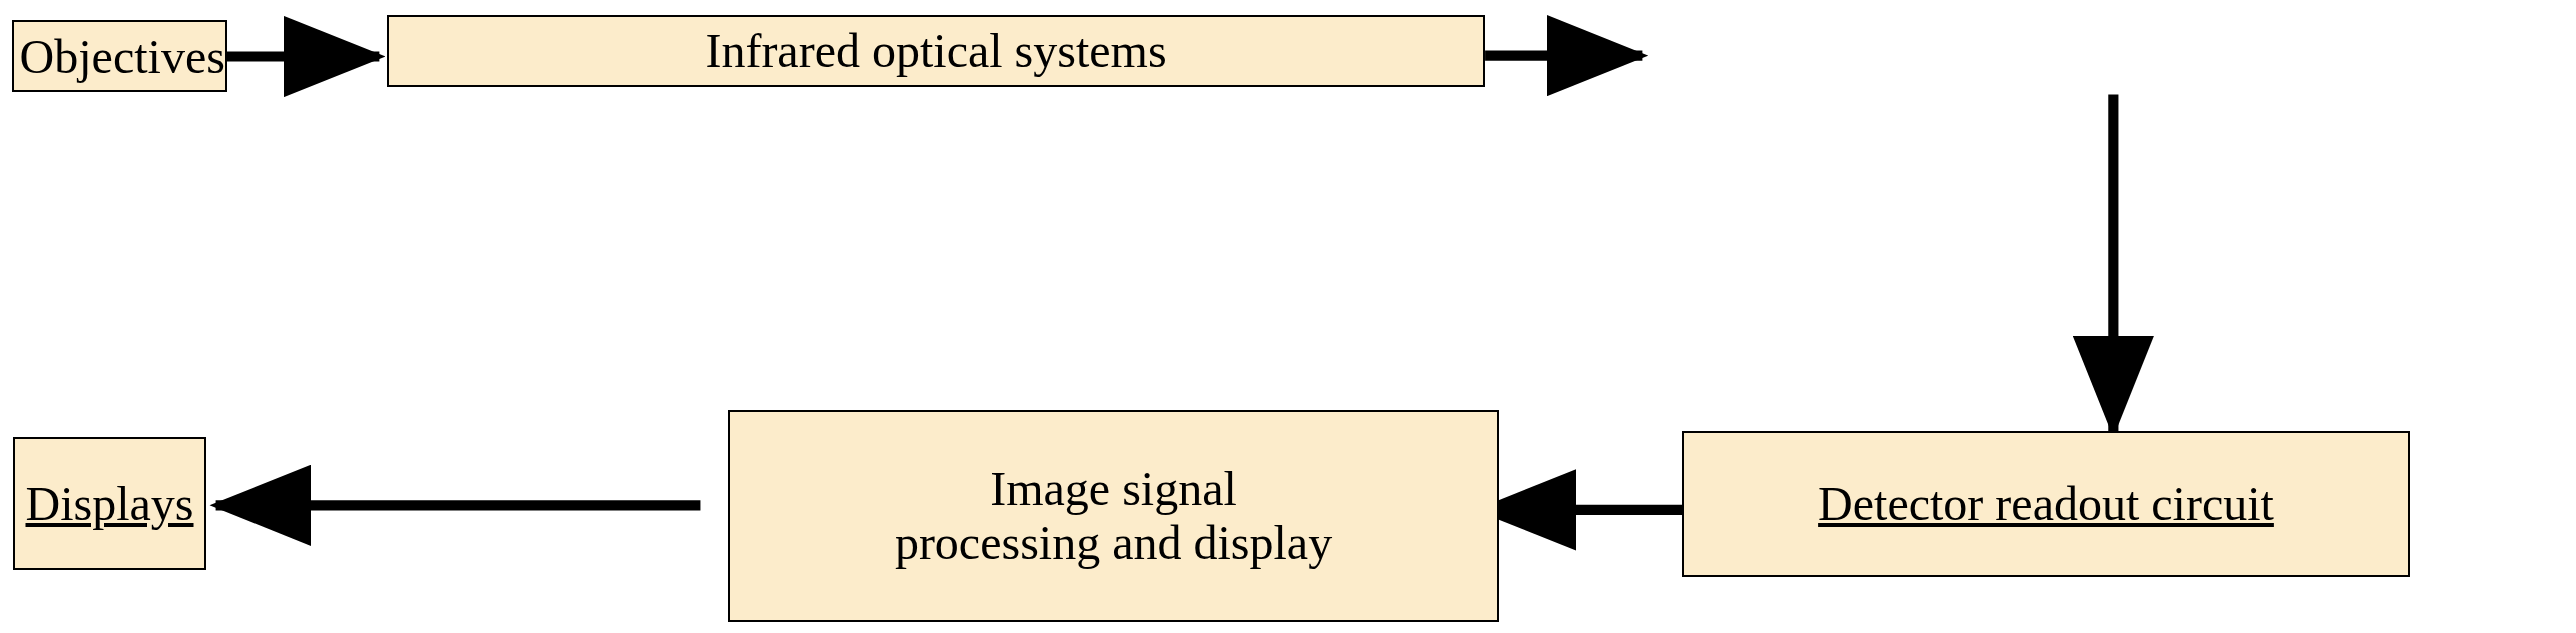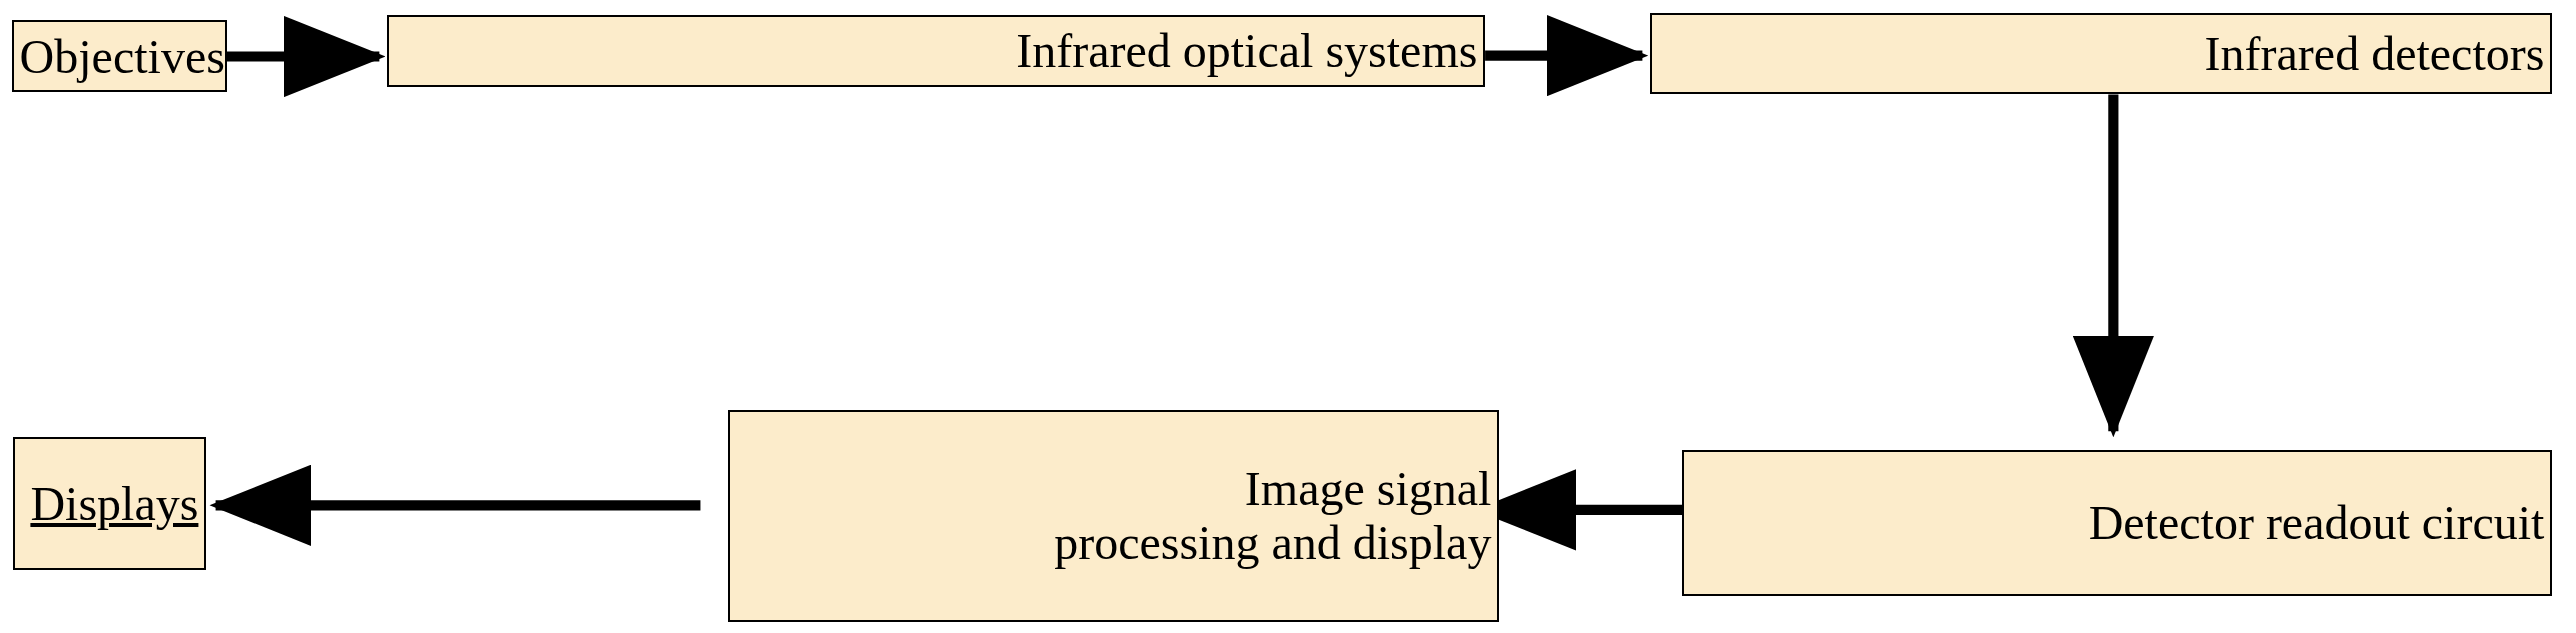--- a/index.html
+++ b/index.html
@@ -16,21 +16,21 @@
     font-family: "Liberation Serif", "DejaVu Serif", serif;
   }
   .node {
     position: absolute;
     box-sizing: border-box;
     background: #fceccb;
     border: 2.8px solid #000000;
     display: flex;
     align-items: center;
     justify-content: center;
-    text-align: right;
+    text-align: center;
     color: #000000;
     font-family: "Liberation Serif", "DejaVu Serif", serif;
     font-size: 48px;
     line-height: 1.12;
     letter-spacing: 0px;
     white-space: pre-line;
     user-select: none;
   }
   .node-label {
     display: block;
@@ -43,21 +43,21 @@
     left: 0;
     top: 0;
     width: 2576px;
     height: 634px;
     pointer-events: none;
   }
   
   #node-objectives      { left: 12px;   top: 20.4px;  width: 215px; height: 72px; }
   #node-ir-optical      { left: 387px;  top: 15px;  width: 1098px; height: 72px; }
   #node-ir-detectors    { left: 1650px; top: 13px;  width: 902px; height: 81px; }
-  #node-readout         { left: 1682px; top: 450px; width: 870px; height: 146px; }
+  #node-readout         { left: 1682px; top: 431px; width: 728px; height: 146px; text-decoration: underline; }
   #node-image-signal    { left: 700px;  top: 410px; width: 771px; height: 212px; margin-left: 28px; }
   #node-displays        { left: 13px;   top: 437px; width: 193px; height: 133px; text-decoration: underline; }
 </style>
 </head>
 <body>
 
 <div id="canvas">
 
   <svg class="edge-layer" viewBox="0 0 2784 685" width="2576" height="634" xmlns="http://www.w3.org/2000/svg">
     <defs>
@@ -84,23 +84,20 @@
   </svg>
 
   <div class="node" id="node-objectives">
     <span class="node-label">Objectives</span>
   </div>
 
   <div class="node" id="node-ir-optical">
     <span class="node-label">Infrared optical systems</span>
   </div>
 
-  <div class="node" id="node-ir-detectors">
-    <span class="node-label">Infrared detectors</span>
-  </div>
 
   <div class="node" id="node-readout">
     <span class="node-label">Detector readout circuit</span>
   </div>
 
   <div class="node" id="node-image-signal">
     <span class="node-label">Image signal
 processing and display</span>
   </div>
 

